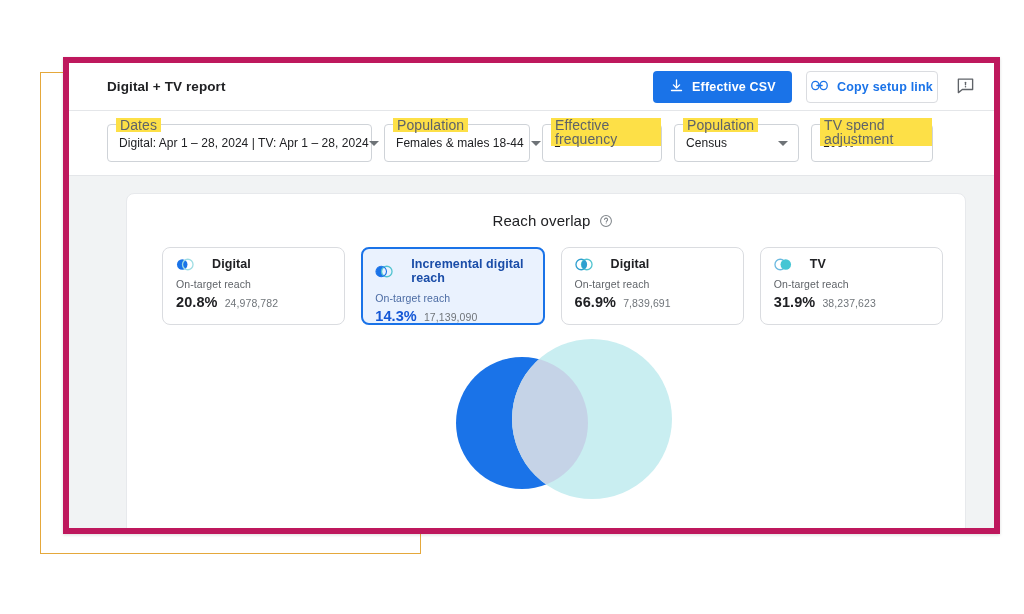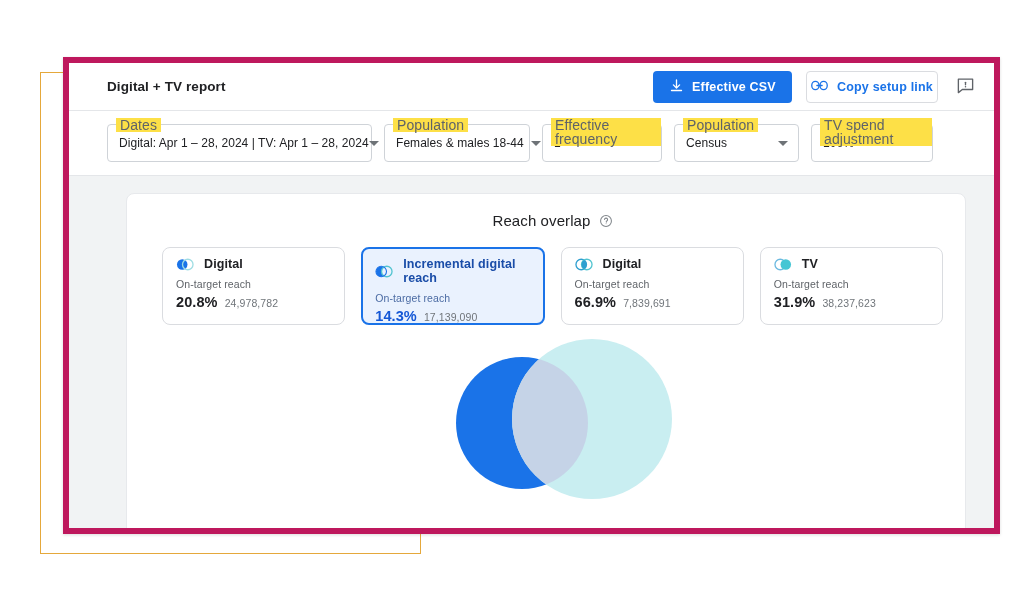--- a/index.html
+++ b/index.html
@@ -183,21 +183,21 @@
     background: #fff;
     padding: 9px 13px 0 13px;
     cursor: pointer;
   }
   .mcard.selected {
     border: 2px solid #1a73e8;
     background: #eaf2fe;
     padding: 8px 12px 0 12px;
   }
   .mcard-head {
-    display: flex; align-items: center; gap: 10px;
+    display: flex; align-items: center; gap: 18px;
   }
   .mcard-name {
     font-size: 12.5px;
     font-weight: bold;
     color: #202124;
     letter-spacing: .1px;
   }
   .mcard.selected .mcard-name { color: #1a4da8; }
   .mcard-sub {
     font-size: 10.5px;

